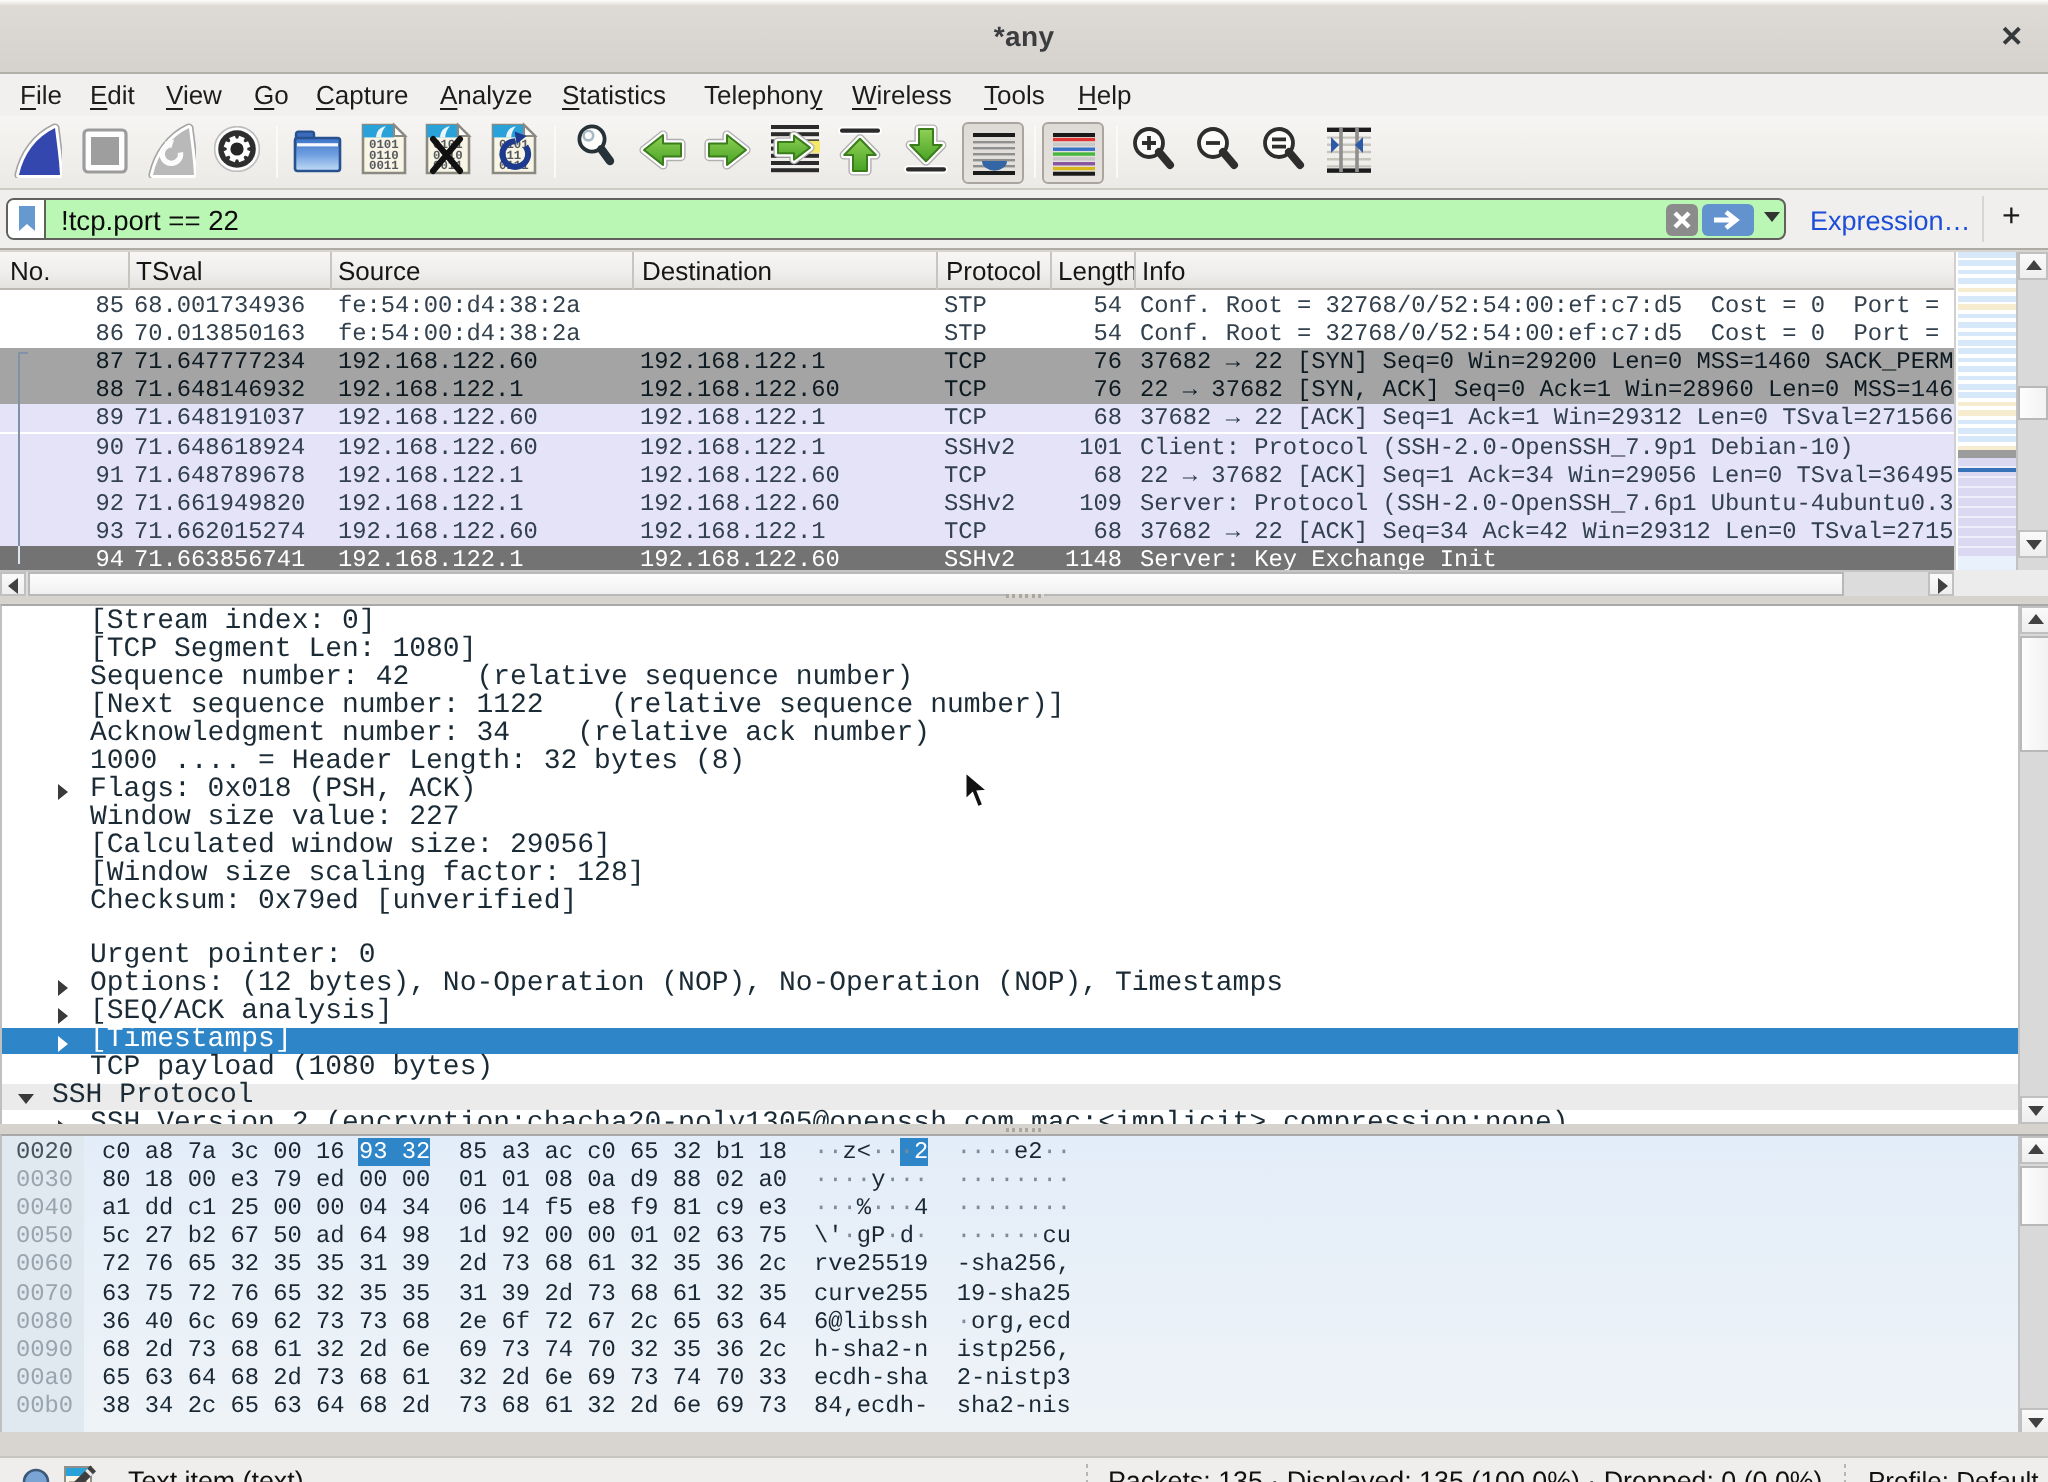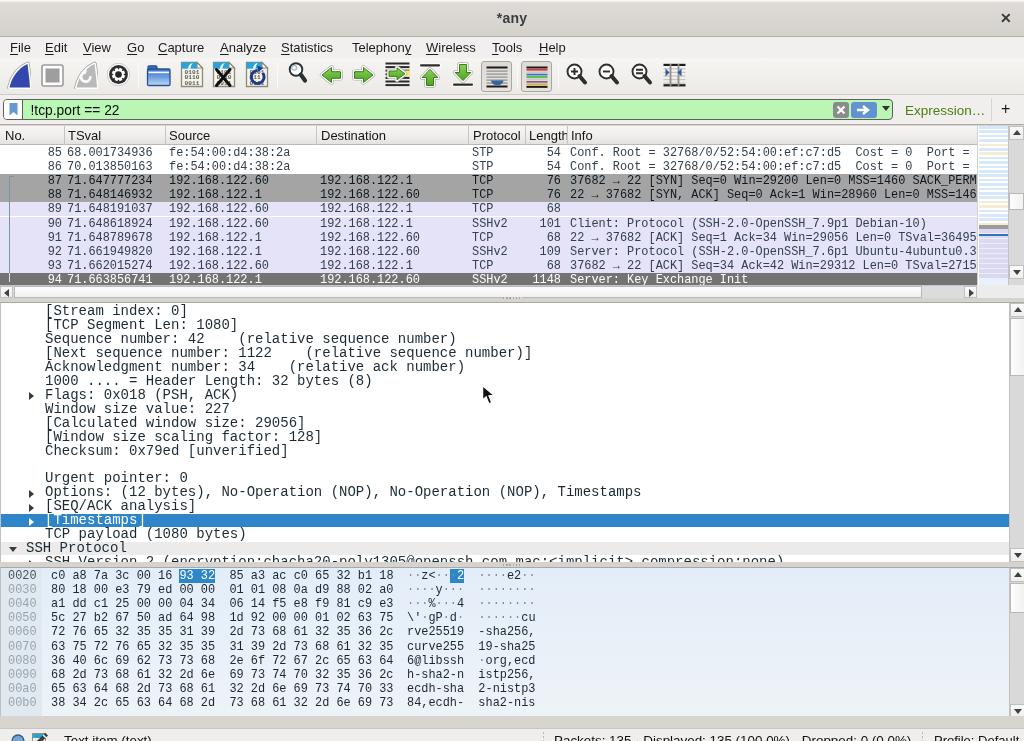--- a/index.html
+++ b/index.html
@@ -24,21 +24,21 @@
 .pressed { background:linear-gradient(#dedbd6,#e6e3de); border:1px solid #aaa69f; border-radius:3px; }
 
 #filterbar { left:0; top:95px; width:1024px; height:30px; background:#f0efed;
   border-bottom:1px solid #aeaaa4; }
 #ffield { left:3px; top:4px; width:890px; height:21px; border:1px solid #61605e; border-radius:4px; background:#baf7b4; overflow:hidden;}
 #fbook { left:0; top:0; width:19px; height:19px; background:#fff; border-right:1px solid #61605e; }
 #ftext { left:26.5px; top:2.5px; font-size:13.8px; color:#0c0c0c; }
 #fclear { left:829px; top:1.5px; width:16px; height:16px; background:#8b8b8b; border-radius:3px; }
 #fapply { left:847px; top:1.5px; width:26px; height:16px; background:#6293ce; border-radius:3px; }
 #fcaret { left:878px; top:6px; width:0; height:0; border-left:4px solid transparent; border-right:4px solid transparent; border-top:5px solid #333; }
-#fexpr { left:905px; top:8px; font-size:13.5px; color:#4d7c0f; }
+#fexpr { left:905px; top:8px; font-size:13.5px; color:#1d4ed8; }
 #fsep { left:991px; top:3px; width:1px; height:23px; background:#d8d6d2; }
 #fplus { left:1001px; top:5px; font-size:16px; color:#1a1a1a; }
 
 #plist { left:0; top:126px; width:1024px; height:159px; background:#fff; overflow:hidden;}
 #phead { left:0; top:0; width:977px; height:19px;
   background:linear-gradient(#f7f6f5,#eeedec 60%,#e4e2df); border-bottom:1px solid #bcb9b4;}
 #phead span { position:absolute; top:2px; font-size:13px; color:#151515; }
 .hsep { position:absolute; top:0; width:1px; height:19px; background:#c8c5c0; }
 .prow { position:absolute; left:0; width:977px; height:14.1px; font-size:11.9px; line-height:14.1px; color:#32414d; white-space:pre;}
 .prow span { position:absolute; }
@@ -344,21 +344,21 @@
 <div class="hsep" style="left:165px"></div>
 <div class="hsep" style="left:316px"></div>
 <div class="hsep" style="left:468px"></div>
 <div class="hsep" style="left:525px"></div>
 <div class="hsep" style="left:567px"></div>
 </div>
 <div class="prow mono " style="top:20.0px"><span class="c-no">85</span><span class="c-ti">68.001734936</span><span class="c-sr">fe:54:00:d4:38:2a</span><span class="c-ds"></span><span class="c-pr">STP</span><span class="c-ln">54</span><span class="c-in">Conf. Root = 32768/0/52:54:00:ef:c7:d5  Cost = 0  Port = </span></div>
 <div class="prow mono " style="top:34.1px"><span class="c-no">86</span><span class="c-ti">70.013850163</span><span class="c-sr">fe:54:00:d4:38:2a</span><span class="c-ds"></span><span class="c-pr">STP</span><span class="c-ln">54</span><span class="c-in">Conf. Root = 32768/0/52:54:00:ef:c7:d5  Cost = 0  Port = </span></div>
 <div class="prow mono r-gray" style="top:48.2px"><span class="c-no">87</span><span class="c-ti">71.647777234</span><span class="c-sr">192.168.122.60</span><span class="c-ds">192.168.122.1</span><span class="c-pr">TCP</span><span class="c-ln">76</span><span class="c-in">37682 → 22 [SYN] Seq=0 Win=29200 Len=0 MSS=1460 SACK_PERM</span></div>
 <div class="prow mono r-gray" style="top:62.3px"><span class="c-no">88</span><span class="c-ti">71.648146932</span><span class="c-sr">192.168.122.1</span><span class="c-ds">192.168.122.60</span><span class="c-pr">TCP</span><span class="c-ln">76</span><span class="c-in">22 → 37682 [SYN, ACK] Seq=0 Ack=1 Win=28960 Len=0 MSS=146</span></div>
-<div class="prow mono r-lav" style="top:76.4px"><span class="c-no">89</span><span class="c-ti">71.648191037</span><span class="c-sr">192.168.122.60</span><span class="c-ds">192.168.122.1</span><span class="c-pr">TCP</span><span class="c-ln">68</span></div>
+<div class="prow mono r-lav" style="top:76.4px"><span class="c-no">89</span><span class="c-ti">71.648191037</span><span class="c-sr">192.168.122.60</span><span class="c-ds">192.168.122.1</span><span class="c-pr">TCP</span><span class="c-ln">68</span><span class="c-in">37682 → 22 [ACK] Seq=1 Ack=1 Win=29312 Len=0 TSval=271566</span></div>
 <div class="prow mono r-lav" style="top:90.5px"><span class="c-no">90</span><span class="c-ti">71.648618924</span><span class="c-sr">192.168.122.60</span><span class="c-ds">192.168.122.1</span><span class="c-pr">SSHv2</span><span class="c-ln">101</span><span class="c-in">Client: Protocol (SSH-2.0-OpenSSH_7.9p1 Debian-10)</span></div>
 <div class="prow mono r-lav" style="top:104.6px"><span class="c-no">91</span><span class="c-ti">71.648789678</span><span class="c-sr">192.168.122.1</span><span class="c-ds">192.168.122.60</span><span class="c-pr">TCP</span><span class="c-ln">68</span><span class="c-in">22 → 37682 [ACK] Seq=1 Ack=34 Win=29056 Len=0 TSval=36495</span></div>
 <div class="prow mono r-lav" style="top:118.7px"><span class="c-no">92</span><span class="c-ti">71.661949820</span><span class="c-sr">192.168.122.1</span><span class="c-ds">192.168.122.60</span><span class="c-pr">SSHv2</span><span class="c-ln">109</span><span class="c-in">Server: Protocol (SSH-2.0-OpenSSH_7.6p1 Ubuntu-4ubuntu0.3</span></div>
 <div class="prow mono r-lav" style="top:132.8px"><span class="c-no">93</span><span class="c-ti">71.662015274</span><span class="c-sr">192.168.122.60</span><span class="c-ds">192.168.122.1</span><span class="c-pr">TCP</span><span class="c-ln">68</span><span class="c-in">37682 → 22 [ACK] Seq=34 Ack=42 Win=29312 Len=0 TSval=2715</span></div>
 <div class="prow mono r-sel" style="top:146.9px"><span class="c-no">94</span><span class="c-ti">71.663856741</span><span class="c-sr">192.168.122.1</span><span class="c-ds">192.168.122.60</span><span class="c-pr">SSHv2</span><span class="c-ln">1148</span><span class="c-in">Server: Key Exchange Init</span></div>
 <div class="abs" style="left:9px;top:50px;width:1px;height:98px;background:#7f93a6"></div>
 <div class="abs" style="left:9px;top:50px;width:5px;height:1px;background:#7f93a6"></div>
 <div class="abs" style="left:9px;top:147px;width:1px;height:9px;background:#dce6f0"></div>
 <div id="pmap" class="abs">
 <div class="mst" style="top:0.0px;height:2.6px;background:#d7e8fb"></div>

